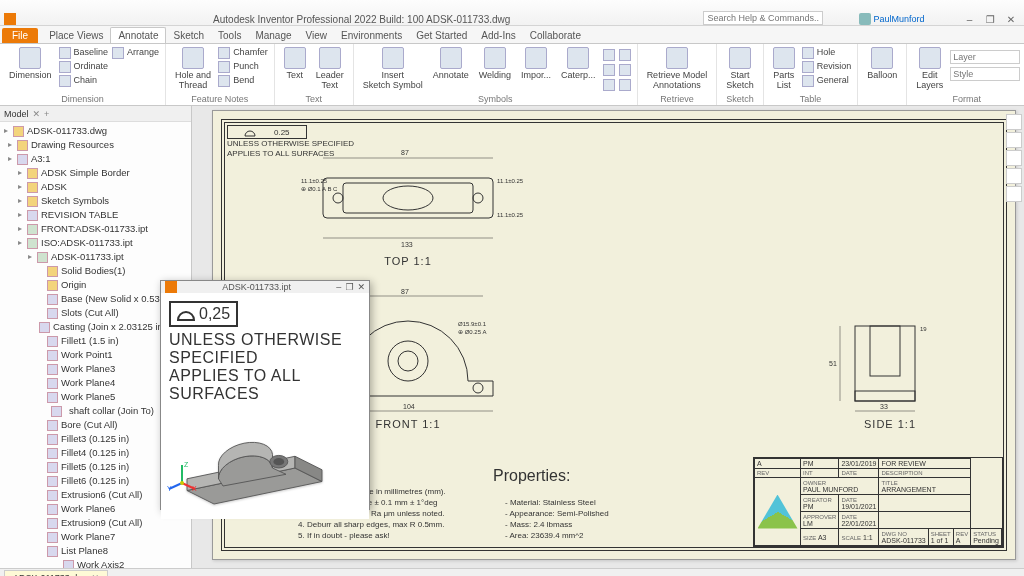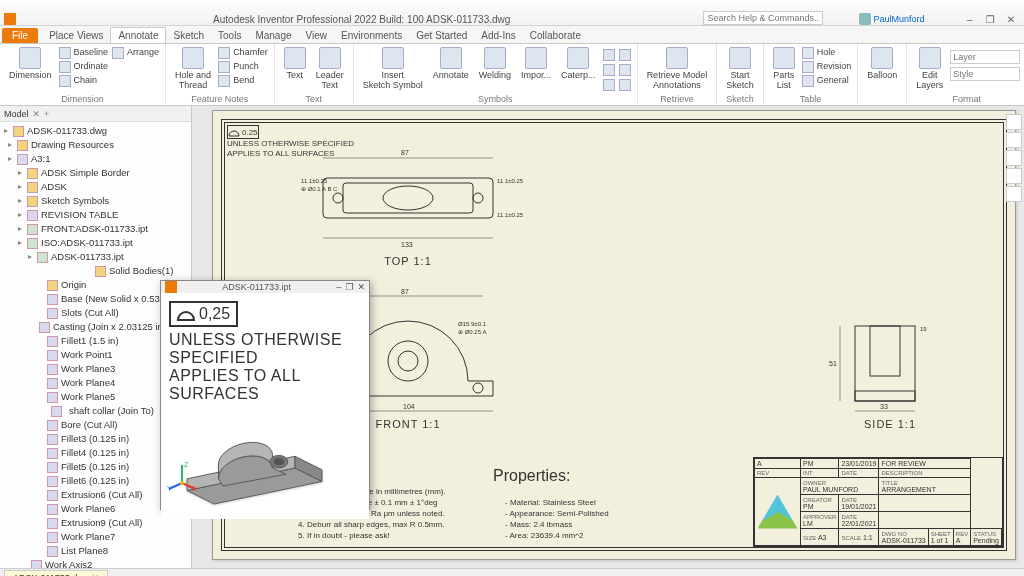--- a/index.html
+++ b/index.html
@@ -42,21 +42,21 @@
 .view .cap { text-align:center; font-size:11px; margin-top:2px; letter-spacing:1px; }
 .part-box { background:transparent; position:relative; }
 .note-block { position:absolute; font-size:8px; color:#333; line-height:11px; }
 .note-block .ttl { font-size:16px; margin-bottom:16px; }
 .title-block { position:absolute; right:12px; bottom:12px; width:250px; border:1px solid #333; font-size:7px; background:#f2f0dc; }
 .title-block table { width:100%; border-collapse:collapse; }
 .title-block td { border:1px solid #333; padding:1px 2px; font-size:7px; }
 .title-block .h { font-size:6px; color:#666; }
 .logo-cell { width:46px; }
 .a-logo { width:40px; height:34px; background:conic-gradient(#52c3d8 0 120deg,#8bc34a 120deg 240deg,#52c3d8 240deg); clip-path:polygon(50% 0,100% 100%,0 100%); margin:2px auto; }
-.surf-tag { position:absolute; left:14px; top:14px; border:1px solid #333; padding:1px 0; font-size:8px; display:flex; align-items:center; gap:2px; }
+.surf-tag { position:absolute; left:14px; top:14px; border:1px solid #333; padding:1px 16px; font-size:8px; display:flex; align-items:center; gap:18px; }
 .surf-note { position:absolute; left:14px; top:28px; font-size:8px; line-height:10px; }
 .side-tools { position:absolute; right:-18px; top:4px; width:16px; display:flex; flex-direction:column; gap:2px; }
 .side-tools .t { width:16px; height:16px; background:#fff; border:1px solid #ccc; cursor:pointer; }
 .float-win { position:absolute; left:160px; top:280px; width:210px; height:230px; background:#fff; border:1px solid #888; box-shadow:2px 2px 8px rgba(0,0,0,.3); z-index:5; display:flex; flex-direction:column; }
 .float-win .fbar { height:18px; background:#f0f0f0; display:flex; align-items:center; padding:0 4px; font-size:9px; color:#555; }
 .float-win .fbar .ft { flex:1; text-align:center; }
 .float-win .fbody { flex:1; background:#fff; position:relative; padding:8px; }
 .float-big { font-size:16px; letter-spacing:.5px; color:#333; }
 .float-surf { border:2px solid #333; padding:2px 6px; font-size:16px; display:inline-flex; align-items:center; gap:4px; margin-bottom:4px; }
 .triad { position:absolute; left:6px; bottom:28px; width:30px; height:30px; }
@@ -337,21 +337,21 @@
           <div class="nd" style="padding-left: 16px;">
             <span class="tw">▸</span>
             <div class="fic p"></div>
             <span>ISO:ADSK-011733.ipt</span>
           </div>
           <div class="nd" style="padding-left: 26px;">
             <span class="tw">▸</span>
             <div class="fic p"></div>
             <span>ADSK-011733.ipt</span>
           </div>
-          <div class="nd" style="padding-left: 36px; margin-left: 48px;">
+          <div class="nd" style="padding-left: 36px;">
             <span class="tw"></span>
             <div class="fic "></div>
             <span>Solid Bodies(1)</span>
           </div>
           <div class="nd" style="padding-left: 36px;">
             <span class="tw"></span>
             <div class="fic "></div>
             <span>Origin</span>
           </div>
           <div class="nd" style="padding-left: 36px;">
@@ -442,21 +442,21 @@
           <div class="nd" style="padding-left: 36px;">
             <span class="tw"></span>
             <div class="fic s"></div>
             <span>Work Plane7</span>
           </div>
           <div class="nd" style="padding-left: 36px;">
             <span class="tw"></span>
             <div class="fic s"></div>
             <span>List Plane8</span>
           </div>
-          <div class="nd" style="padding-left: 20px;">
+          <div class="nd" style="padding-left: 52px;">
             <span class="tw"></span>
             <div class="fic s"></div>
             <span>Work Axis2</span>
           </div>
         </div>
     </div>
   </div>
 
   <div class="canvas-area">
     <div class="drawing">

